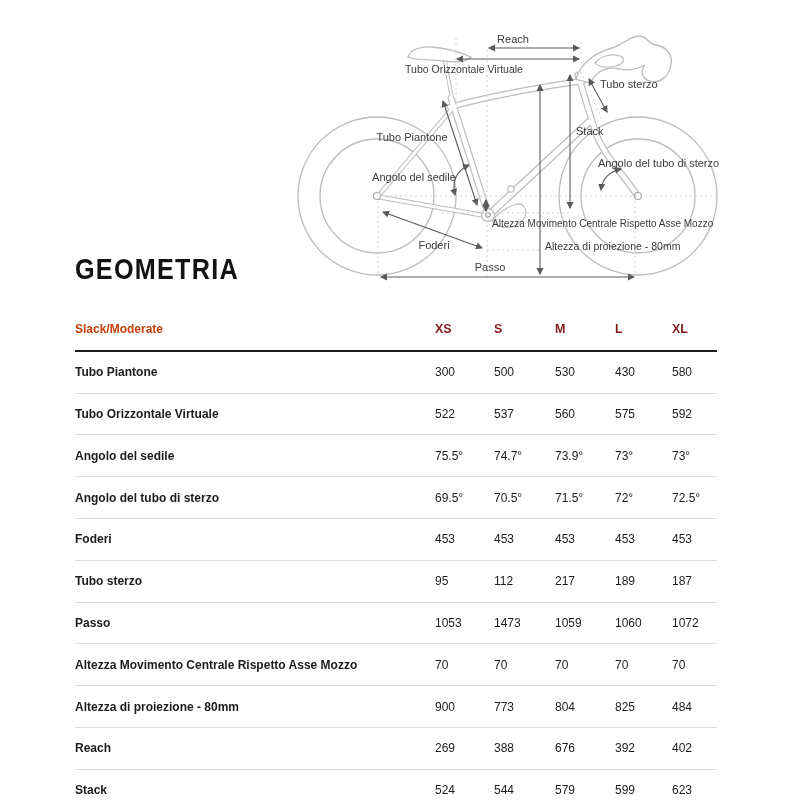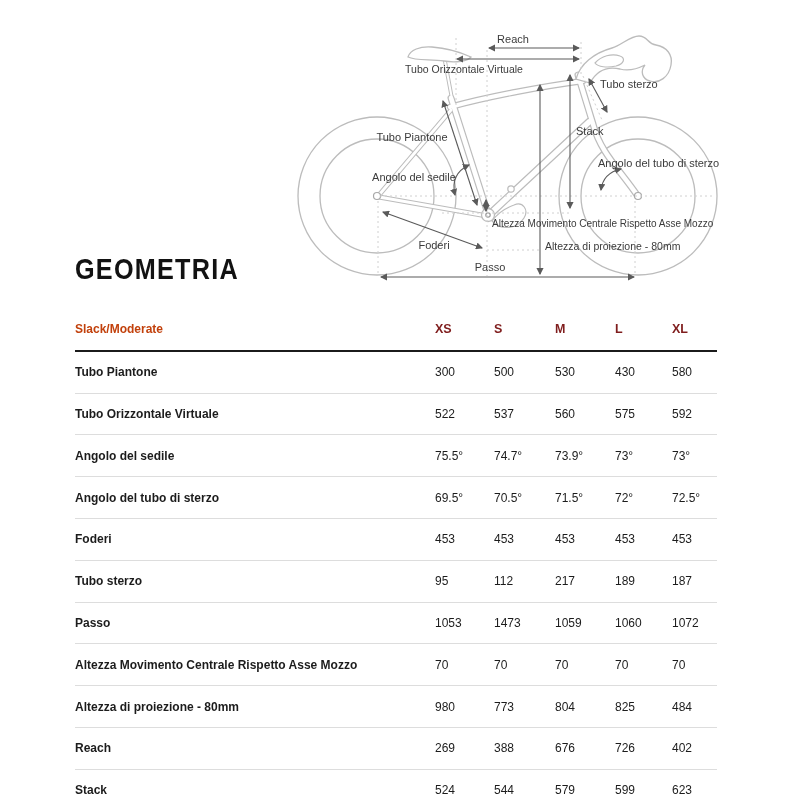--- a/index.html
+++ b/index.html
@@ -197,33 +197,33 @@
     <div class="cell lab">Altezza Movimento Centrale Rispetto Asse Mozzo</div>
     <div class="cell v">70</div>
     <div class="cell v">70</div>
     <div class="cell v">70</div>
     <div class="cell v">70</div>
     <div class="cell v">70</div>
   </div>
 
   <div class="trow">
     <div class="cell lab">Altezza di proiezione - 80mm</div>
-    <div class="cell v">980</div>
+    <div class="cell v">900</div>
     <div class="cell v">773</div>
     <div class="cell v">804</div>
     <div class="cell v">825</div>
     <div class="cell v">484</div>
   </div>
 
   <div class="trow">
     <div class="cell lab">Reach</div>
     <div class="cell v">269</div>
     <div class="cell v">388</div>
     <div class="cell v">676</div>
-    <div class="cell v">726</div>
+    <div class="cell v">392</div>
     <div class="cell v">402</div>
   </div>
 
   <div class="trow">
     <div class="cell lab">Stack</div>
     <div class="cell v">524</div>
     <div class="cell v">544</div>
     <div class="cell v">579</div>
     <div class="cell v">599</div>
     <div class="cell v">623</div>

